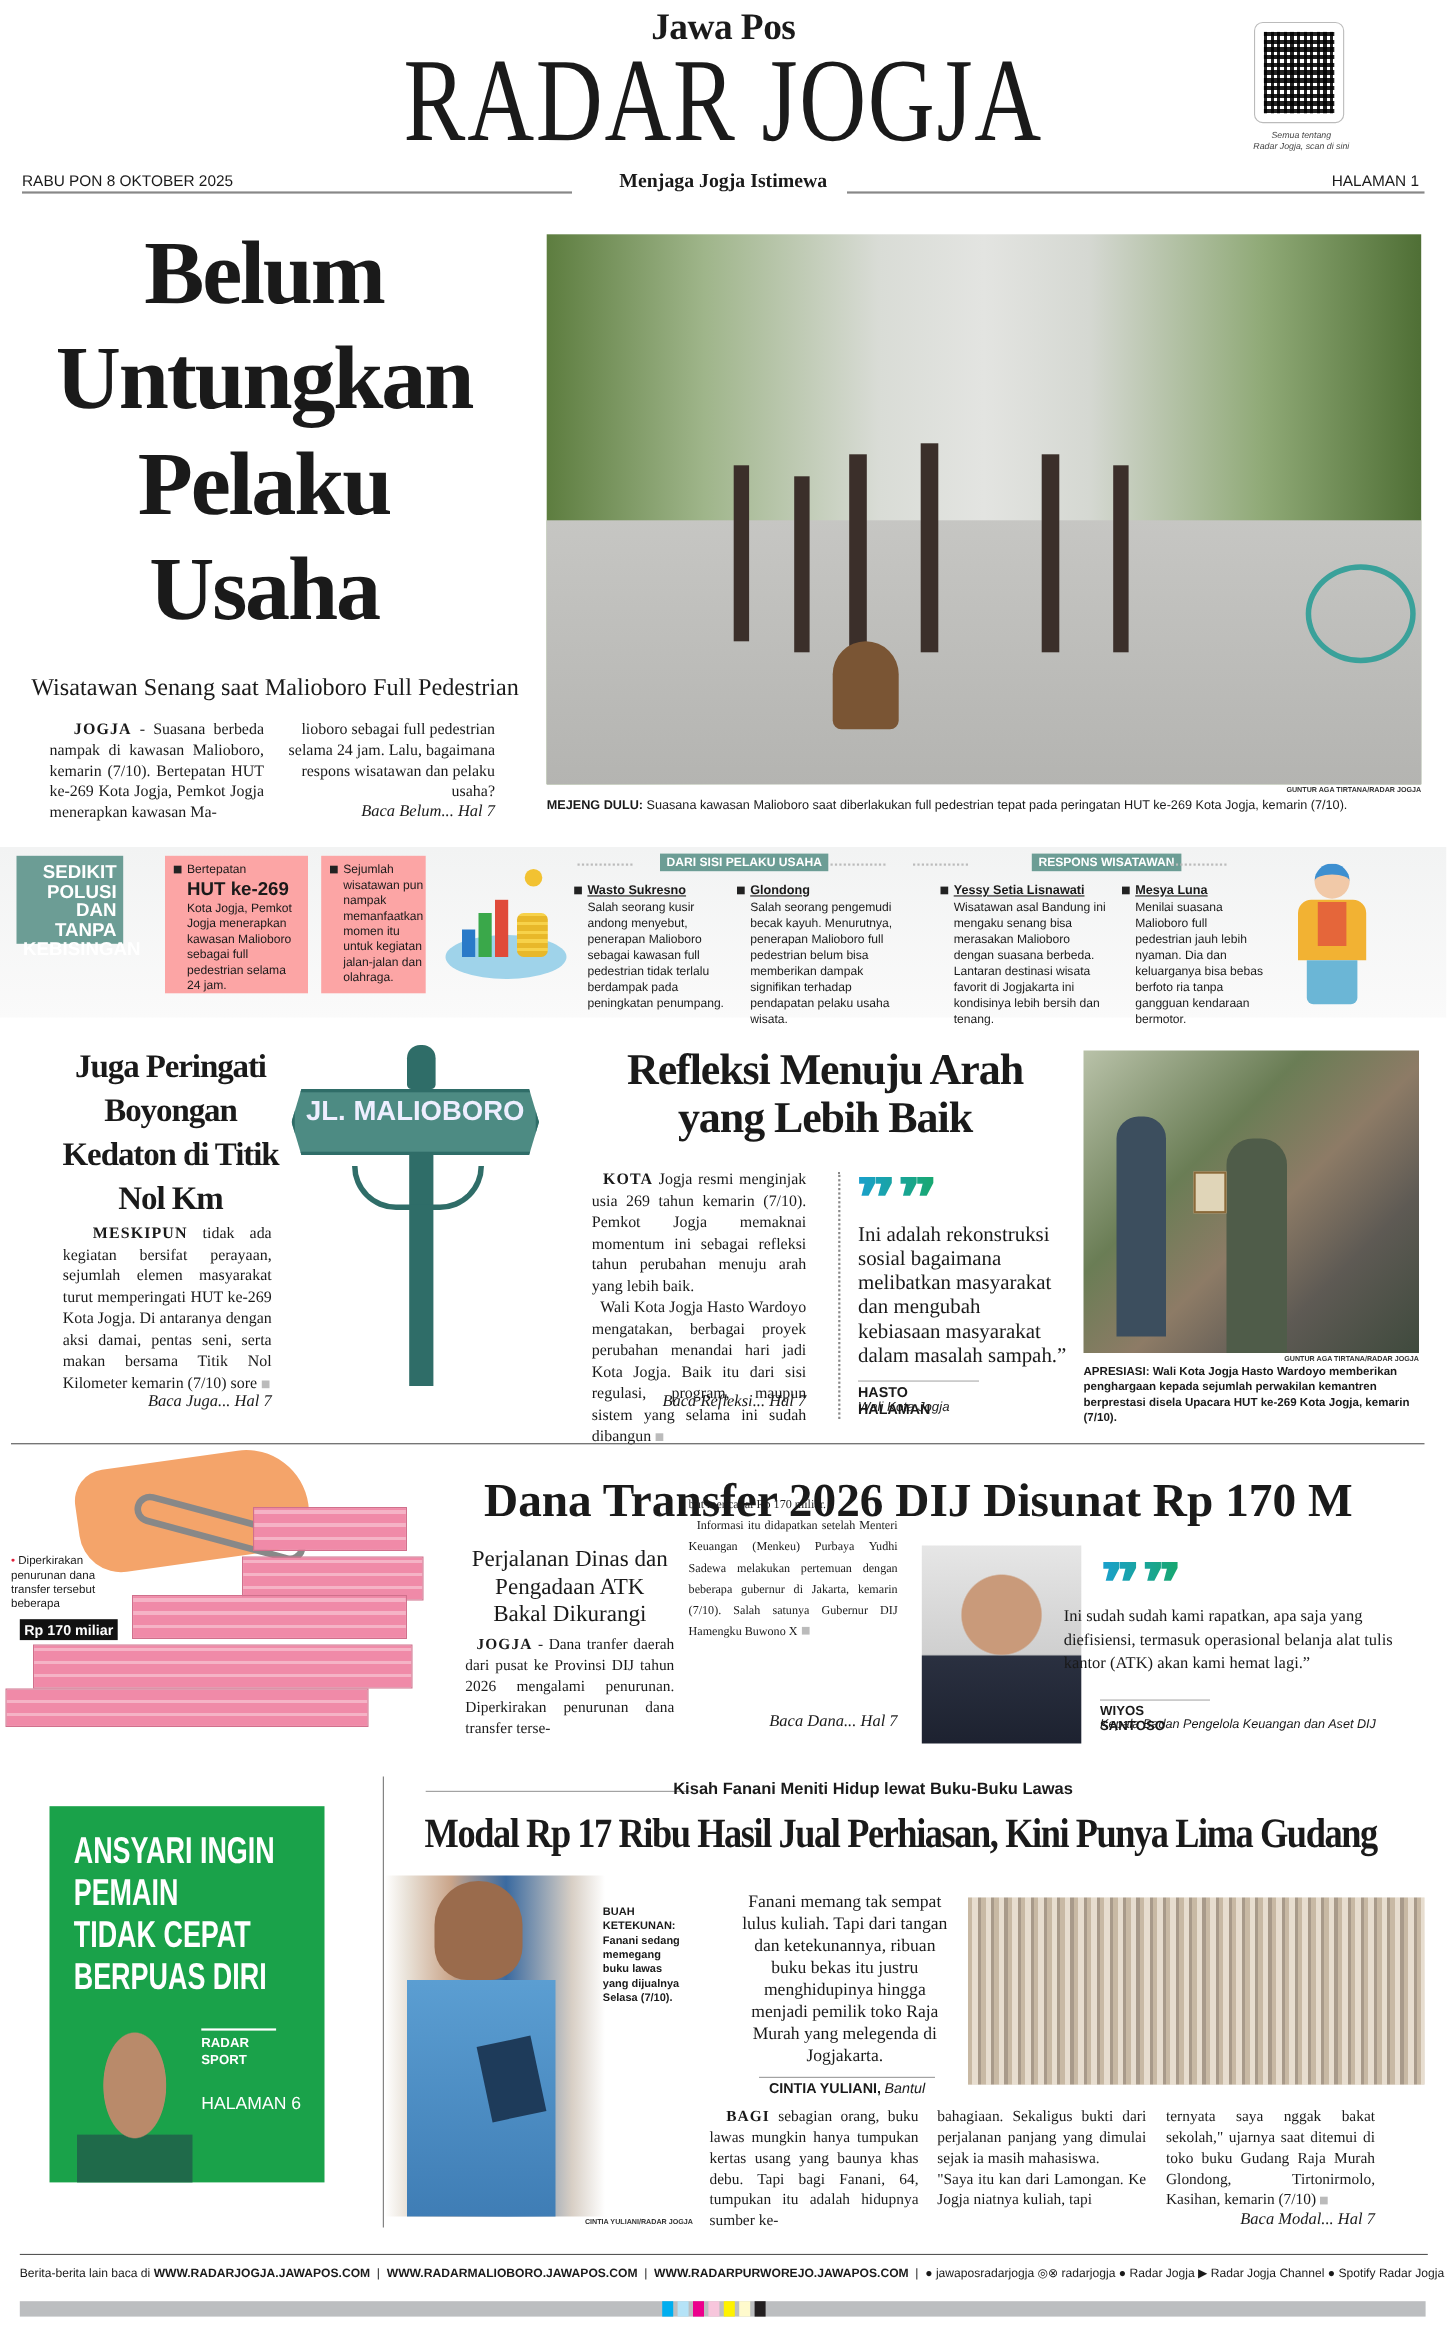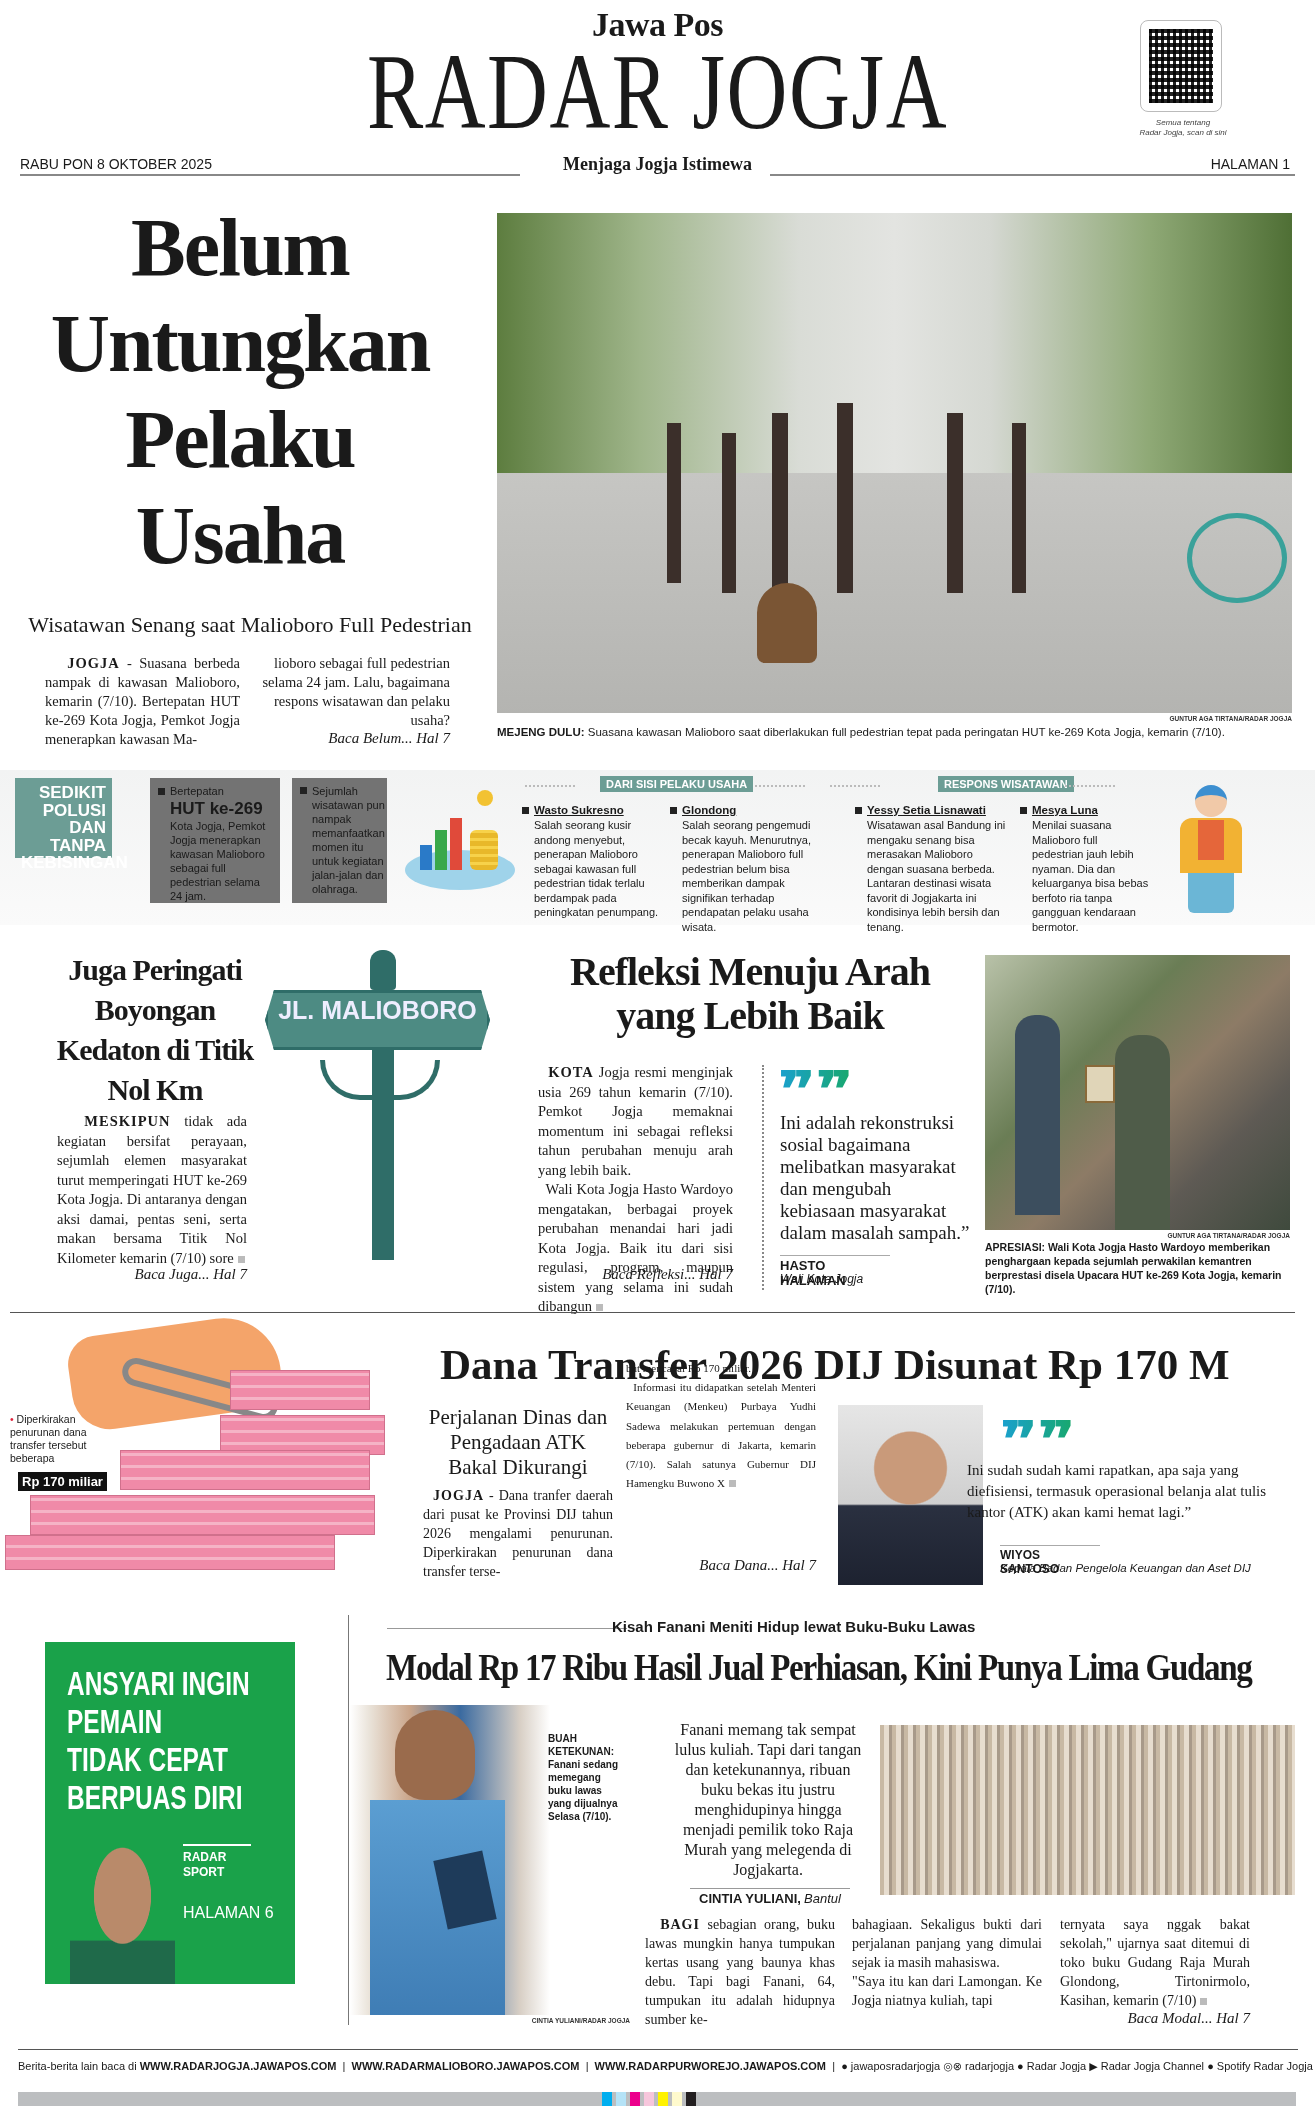--- a/index.html
+++ b/index.html
@@ -22,21 +22,21 @@
 .lead-head{left:0;width:480px;top:200px;text-align:center;font-weight:bold;font-size:82px;line-height:96px;letter-spacing:-2px}
 .lead-sub{left:0;width:500px;top:612px;text-align:center;font-size:22px}
 .body-col{font-size:14.5px;line-height:19px;text-align:justify}
 .body-col b{letter-spacing:1px}
 .photo{background:linear-gradient(180deg,#b8c7a8 0%,#6f8f4a 25%,#8ea08e 45%,#c9c9c6 60%,#bdbcb8 100%)}
 .credit{font-family:"Liberation Sans",sans-serif;font-weight:bold;font-size:6.5px;text-align:right;color:#333}
 .caption{font-family:"Liberation Sans",sans-serif;font-weight:bold;font-size:11.5px;line-height:15px}
 
 .band{left:0;top:770px;width:1315px;height:155px;background:linear-gradient(180deg,#f2f3f3,#fafafa)}
 .teal-box{left:15px;top:778px;width:97px;height:80px;background:#6c9d95;color:#fff;font-family:"Liberation Sans",sans-serif;font-weight:bold;font-size:17px;line-height:17.5px;text-align:right;padding:6px 6px}
-.card{background:#737373;font-family:"Liberation Sans",sans-serif;font-size:11px;line-height:14px;padding:6px 8px}
+.card{background:#fca5a5;font-family:"Liberation Sans",sans-serif;font-size:11px;line-height:14px;padding:6px 8px}
 .sq{display:inline-block;width:7px;height:7px;background:#222;margin-right:5px}
 .tag{background:#6c9d95;color:#fff;font-family:"Liberation Sans",sans-serif;font-weight:bold;font-size:11px;padding:2px 6px;white-space:nowrap}
 .dots{border-top:2px dotted #bbb;height:0}
 .pname{font-family:"Liberation Sans",sans-serif;font-weight:bold;font-size:11.5px;text-decoration:underline}
 .ptext{font-family:"Liberation Sans",sans-serif;font-size:11px;line-height:14.5px;padding-left:12px}
 
 .h2{font-weight:bold;text-align:center}
 .quote-mark{font-size:70px;line-height:40px;font-weight:bold;background:linear-gradient(90deg,#1aa0d0,#18a86a);-webkit-background-clip:text;color:transparent;font-family:"DejaVu Serif",serif}
 .qtext{font-size:19px;line-height:22px}
 .qname{font-family:"Liberation Sans",sans-serif;font-weight:bold;font-size:13px;border-top:1px solid #aaa;padding-top:2px}

